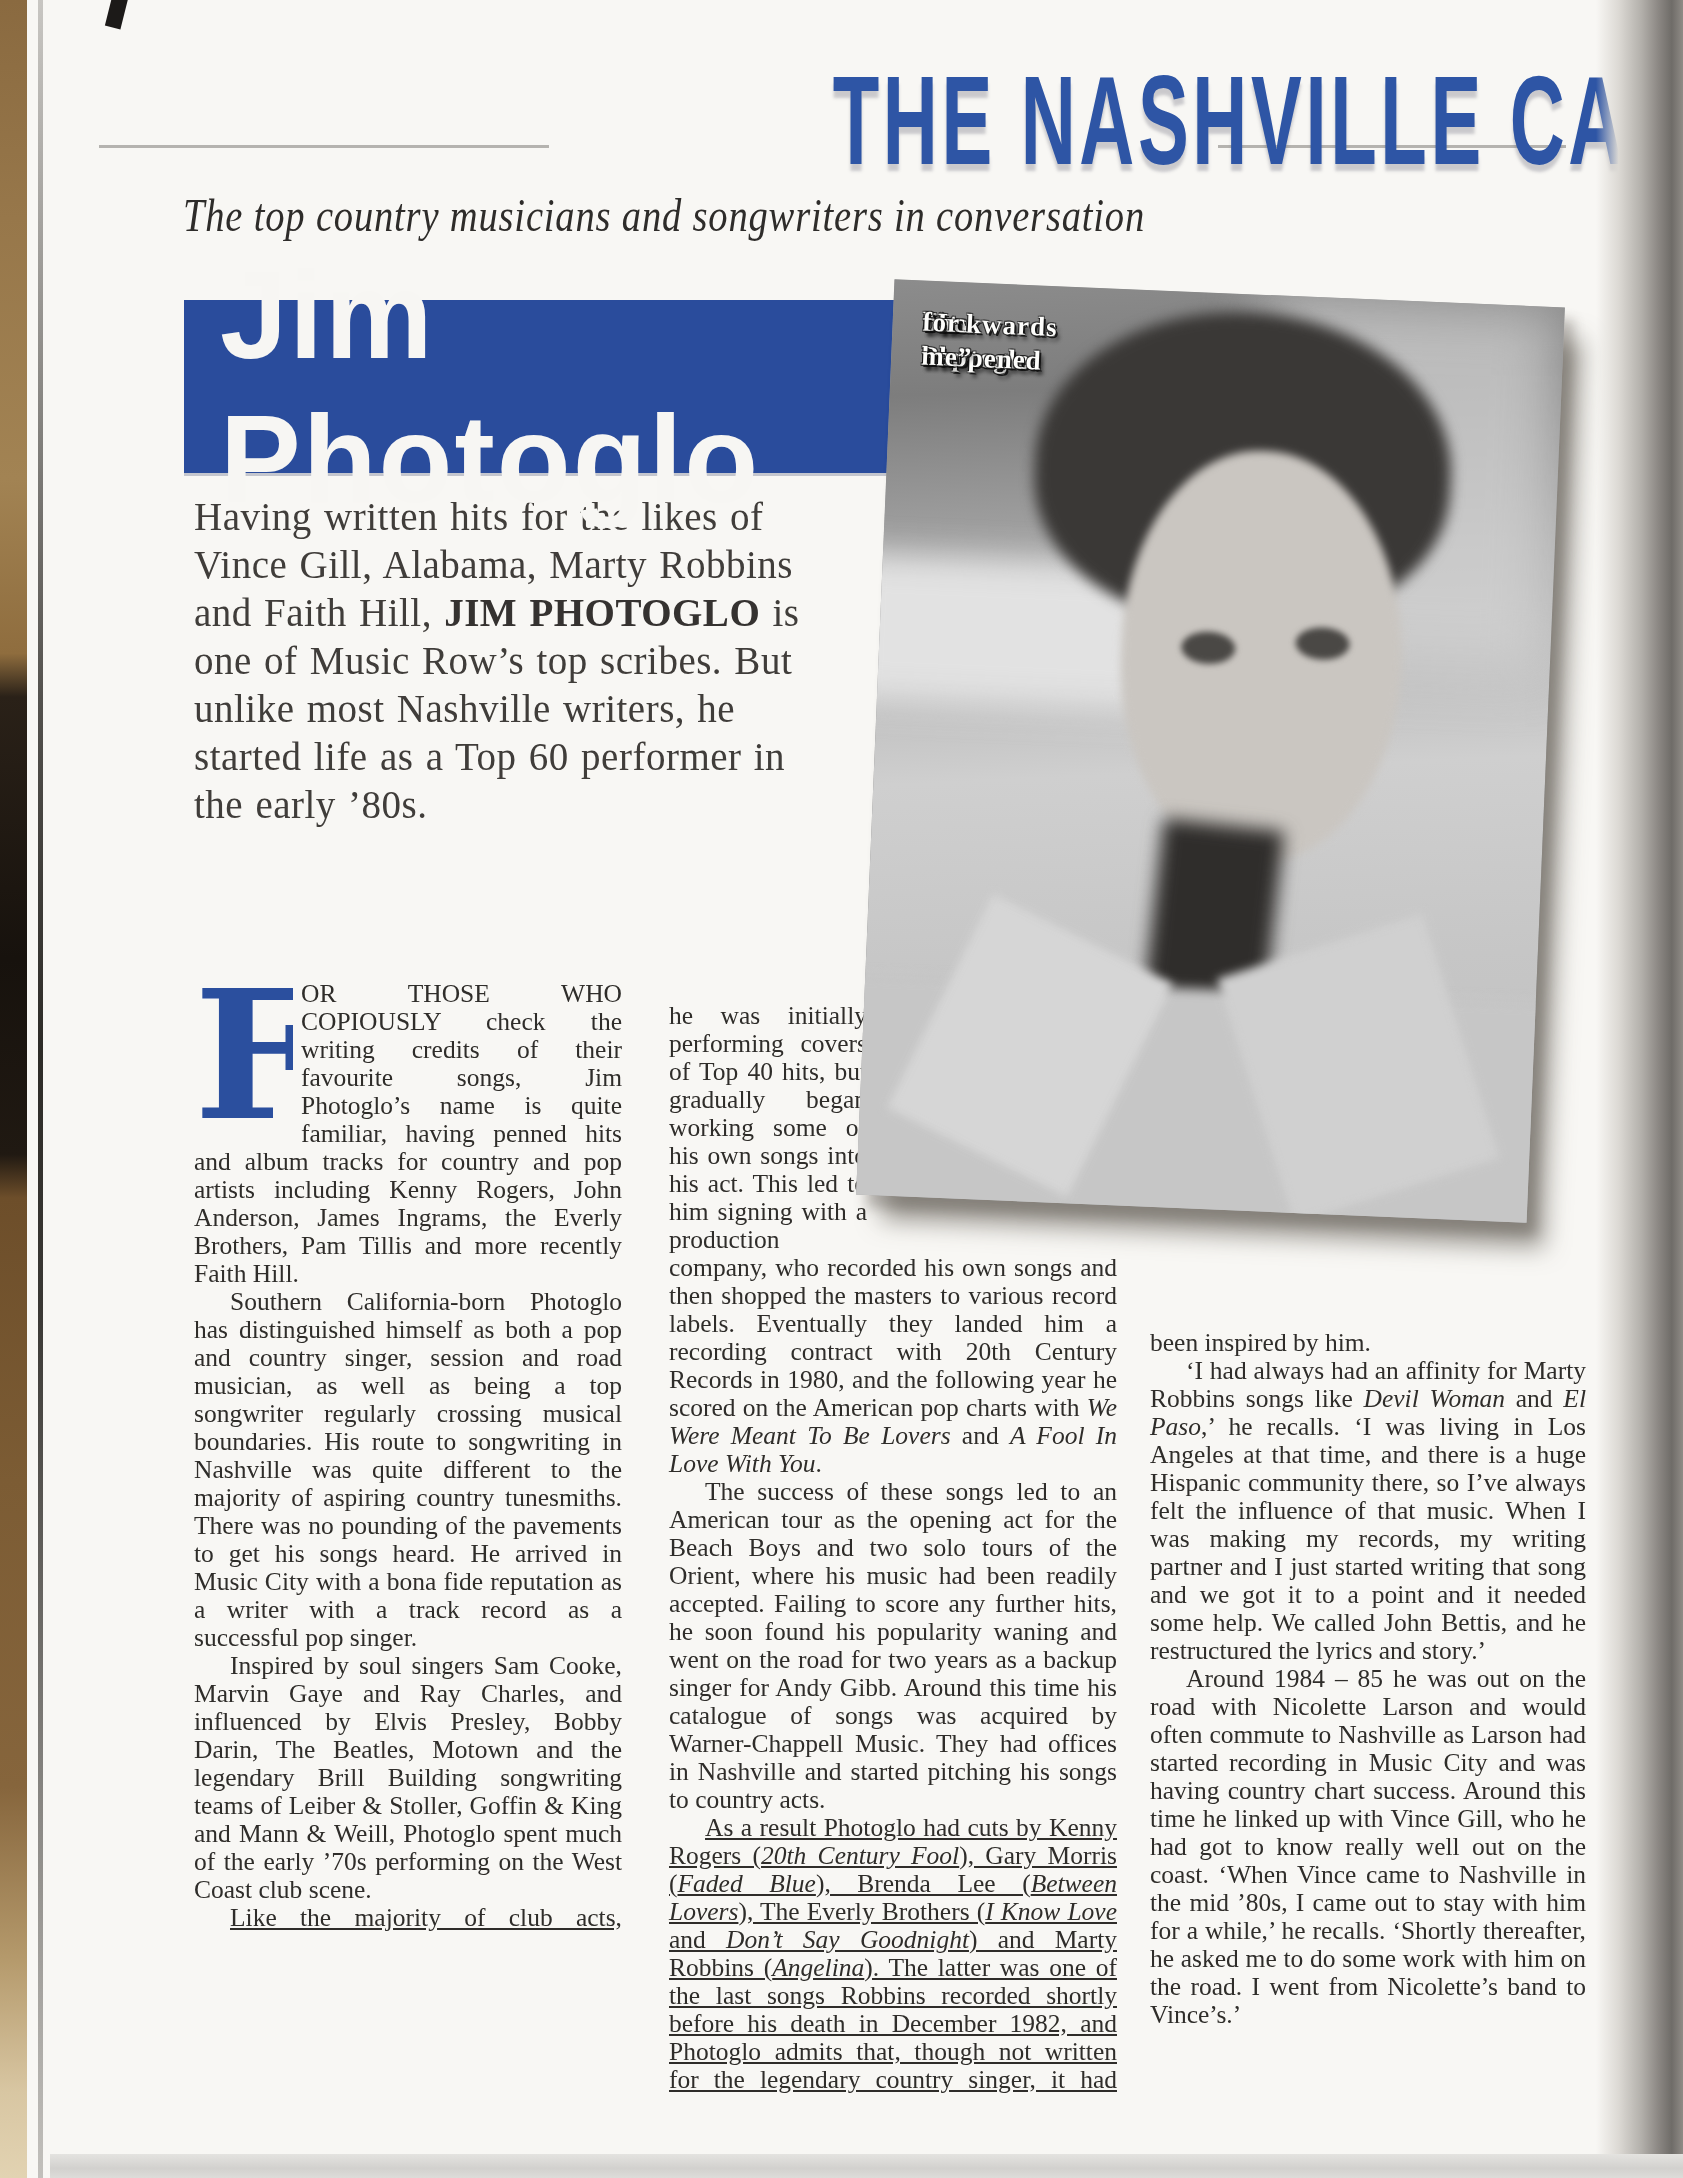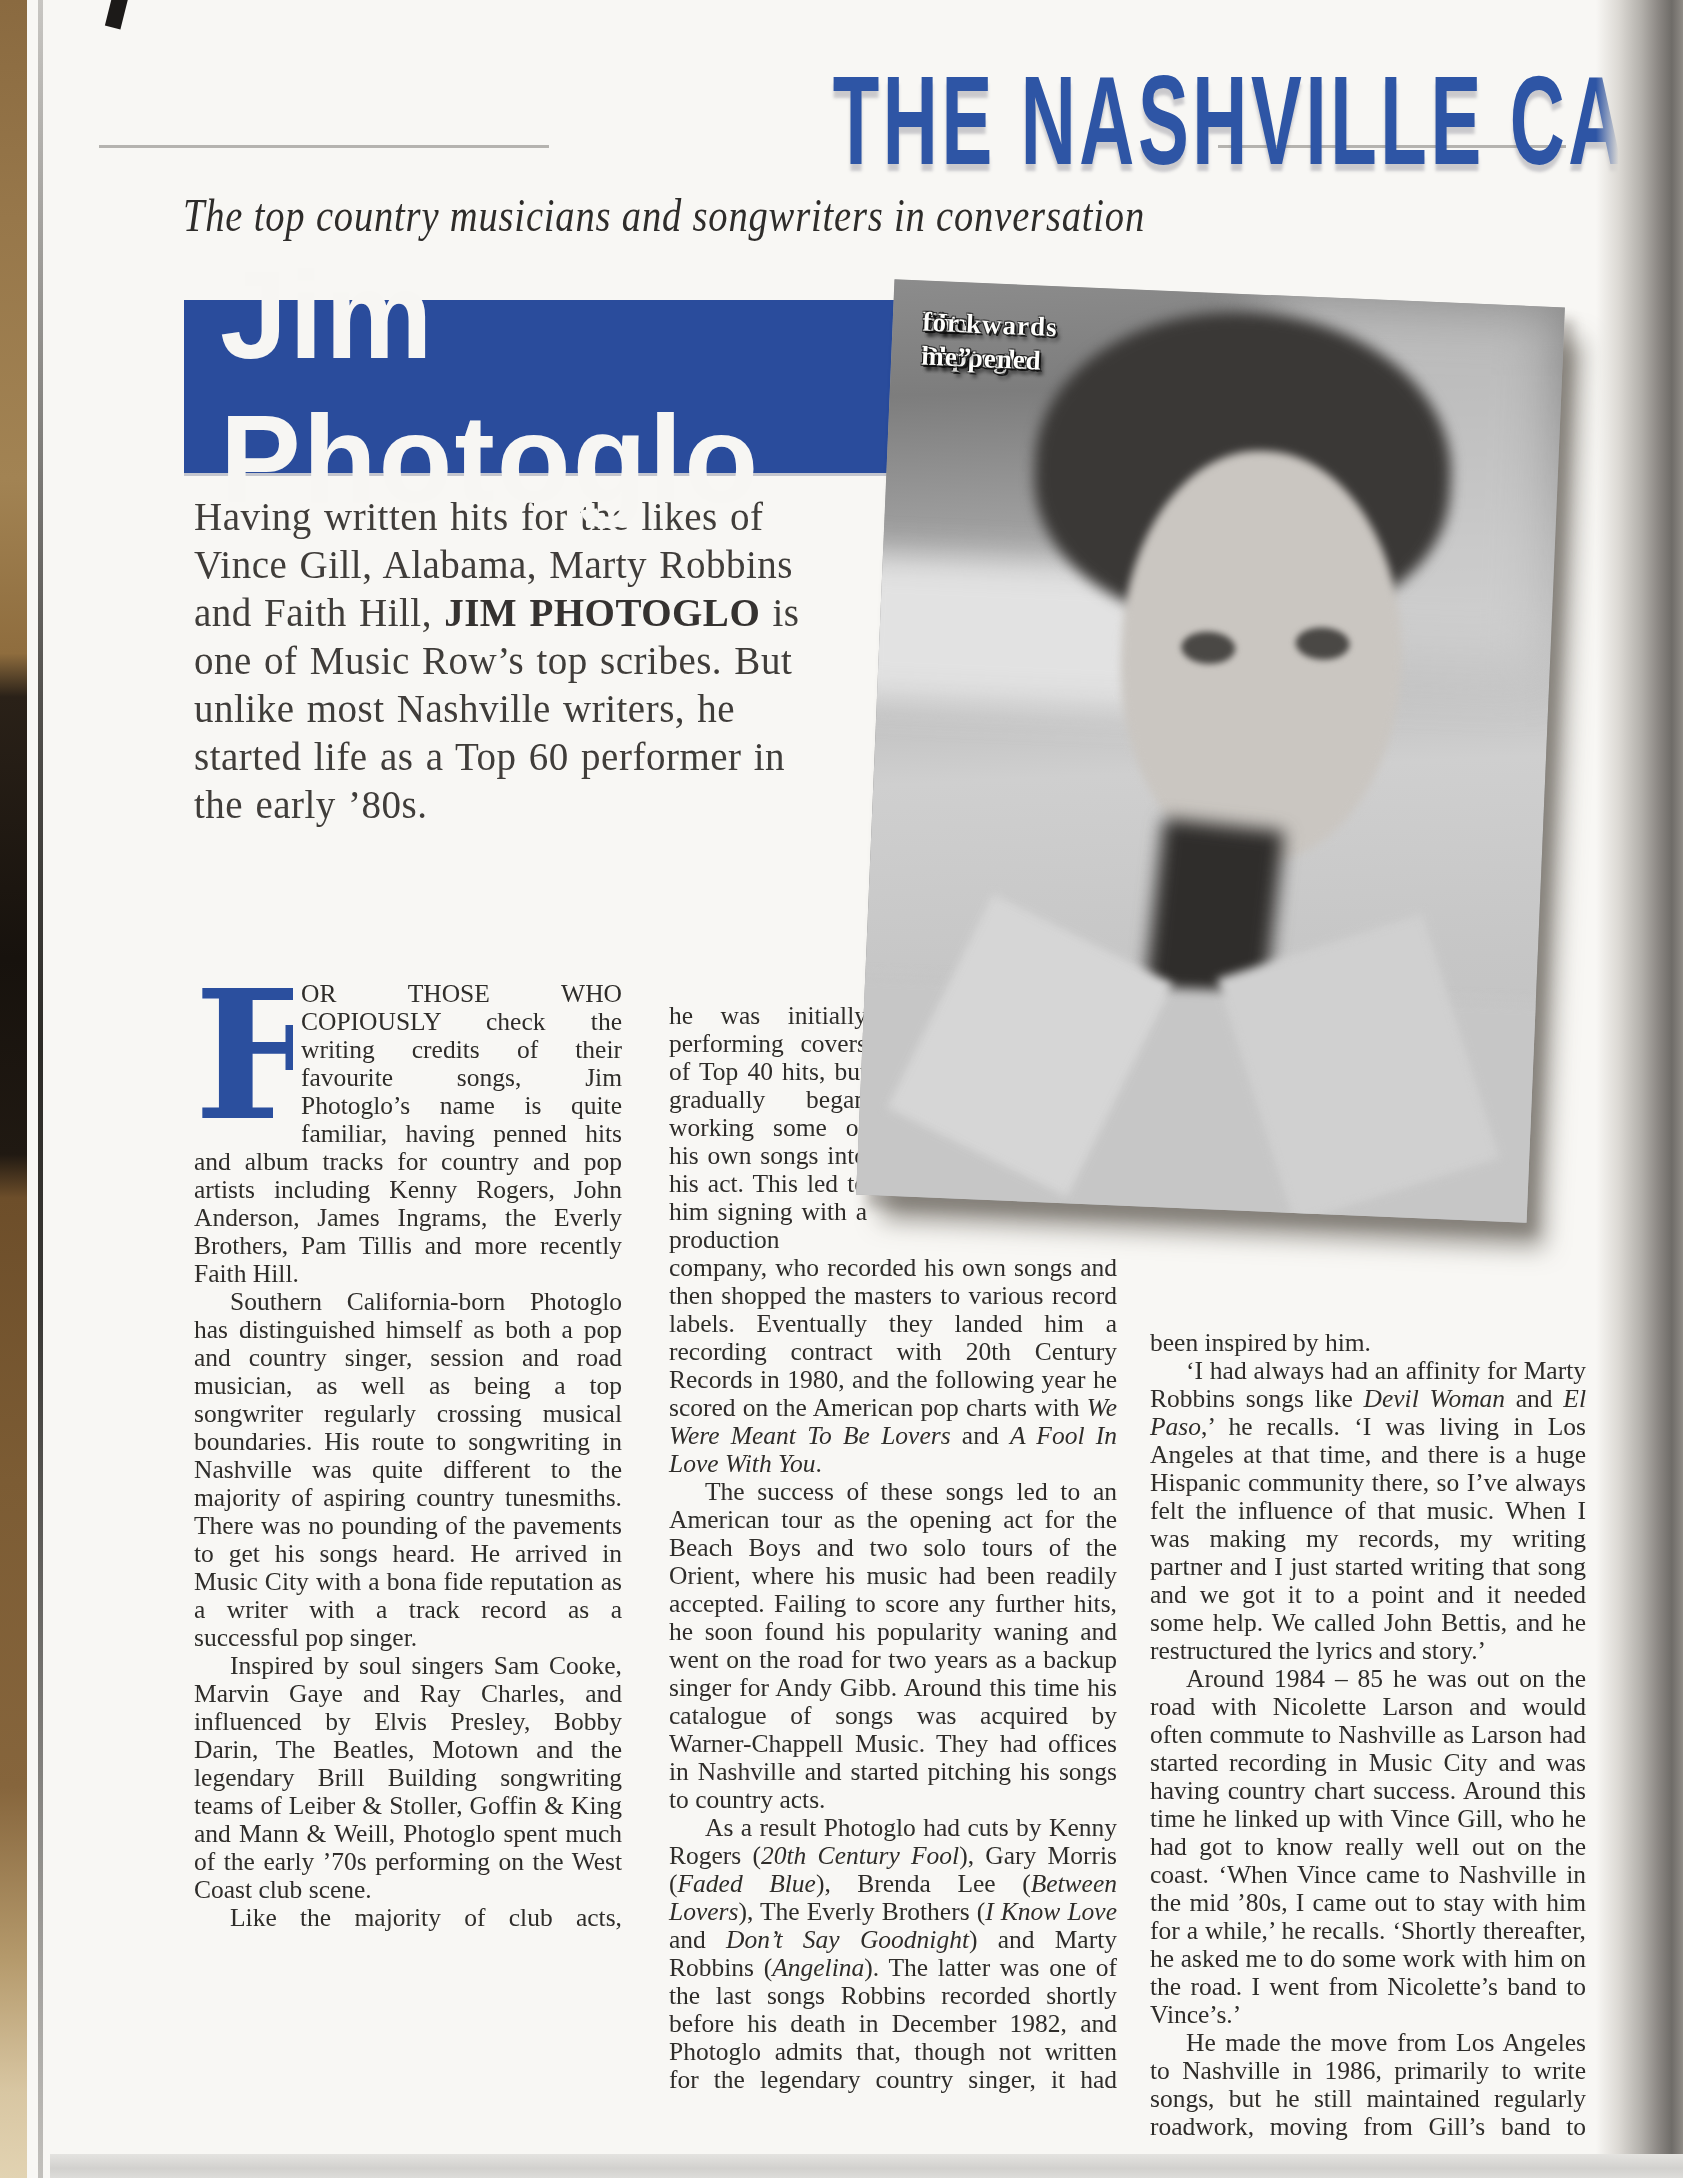--- a/index.html
+++ b/index.html
@@ -69,21 +69,21 @@
   
   .lead{position:absolute;left:194px;top:493px;width:634px;font-size:39px;line-height:48px;
     color:#403d3a;letter-spacing:0.5px;word-spacing:2px;}
   .lead b{color:#353230;}
 
   
   .col{position:absolute;font-size:25.5px;line-height:28px;color:#2f2d2a;
     text-align:justify;hyphens:none;}
   .col p{margin:0;}
   .col p.indent{text-indent:36px;}
-  .col p.fill{text-align-last:justify;}
+  .col p.fill{text-align-last:justify;text-decoration:underline;}
   .col1{left:194px;top:980px;width:428px;}
   .col2{left:669px;top:1002px;width:448px;}
   .col3{left:1150px;top:1329px;width:436px;}
   .photo-cutout{float:right;width:250px;height:234px;}
   .dropcap{float:left;font-family:"DejaVu Serif",serif;font-weight:bold;font-size:178px;
     line-height:139px;color:#2b4f9e;width:99px;height:143px;margin:6px 8px 0 0;overflow:hidden;}
 </style>
 </head>
 <body>
 
@@ -139,19 +139,18 @@
     <div class="photo-cutout"></div>
     <p><span>he was initially performing covers of Top 40 hits, but gradually began working some of his own songs into his act. This led to him signing with a production company, who recorded his own songs and then shopped the masters to various record labels. Eventually they landed him a recording contract with 20th Century Records in 1980, and the following year he scored on the American pop charts with </span><i>We Were Meant To Be Lovers</i><span> and </span><i>A Fool In Love With You</i><span>.</span></p>
     <p class="indent"><span>The success of these songs led to an American tour as the opening act for the Beach Boys and two solo tours of the Orient, where his music had been readily accepted. Failing to score any further hits, he soon found his popularity waning and went on the road for two years as a backup singer for Andy Gibb. Around this time his catalogue of songs was acquired by Warner-Chappell Music. They had offices in Nashville and started pitching his songs to country acts.</span></p>
     <p class="indent fill"><span>As a result Photoglo had cuts by Kenny Rogers (</span><i>20th Century Fool</i><span>), Gary Morris (</span><i>Faded Blue</i><span>), Brenda Lee (</span><i>Between Lovers</i><span>), The Everly Brothers (</span><i>I Know Love</i><span> and </span><i>Don’t Say Goodnight</i><span>) and Marty Robbins (</span><i>Angelina</i><span>). The latter was one of the last songs Robbins recorded shortly before his death in December 1982, and Photoglo admits that, though not written for the legendary country singer, it had</span></p>
   </div>
 
   <div class="col col3">
     <p><span>been inspired by him.</span></p>
     <p class="indent"><span>‘I had always had an affinity for Marty Robbins songs like </span><i>Devil Woman</i><span> and </span><i>El Paso</i><span>,’ he recalls. ‘I was living in Los Angeles at that time, and there is a huge Hispanic community there, so I’ve always felt the influence of that music. When I was making my records, my writing partner and I just started writing that song and we got it to a point and it needed some help. We called John Bettis, and he restructured the lyrics and story.’</span></p>
     <p class="indent"><span>Around 1984 – 85 he was out on the road with Nicolette Larson and would often commute to Nashville as Larson had started recording in Music City and was having country chart success. Around this time he linked up with Vince Gill, who he had got to know really well out on the coast. ‘When Vince came to Nashville in the mid ’80s, I came out to stay with him for a while,’ he recalls. ‘Shortly thereafter, he asked me to do some work with him on the road. I went from Nicolette’s band to Vince’s.’</span></p>
-    <p class="indent fill"><span>He made the move from Los Angeles to Nashville in 1986, primarily to write songs, but he still maintained regularly roadwork, moving from Gill’s band to</span></p>
   </div>
 
   <div class="edge-right"></div>
   <div class="edge-bottom"></div>
 </div>
 
 
 </body></html>

